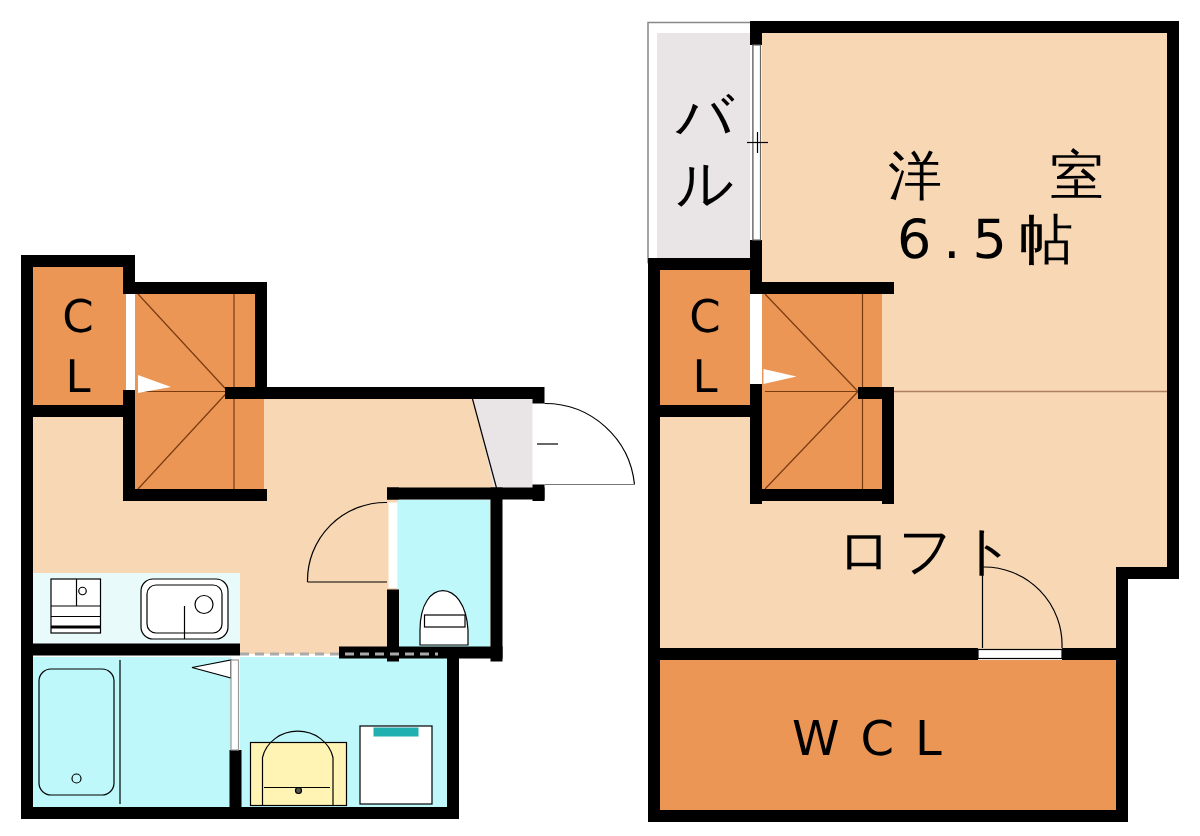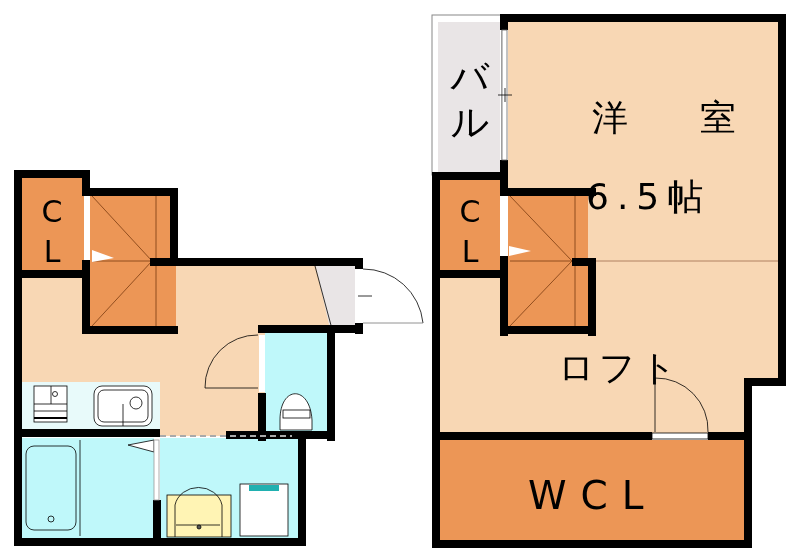--- a/index.html
+++ b/index.html
@@ -3,21 +3,21 @@
 <meta charset="utf-8">
 <style>
   html, body { margin: 0; padding: 0; background: #ffffff; }
   body { width: 800px; height: 557px; position: relative; overflow: hidden; font-family: "DejaVu Sans", sans-serif; }
   svg { position: absolute; left: 0; top: 0; }
   .lbl { position: absolute; color: #000; line-height: 1; white-space: nowrap; }
   .cl { font-size: 30px; text-align: center; width: 40px; }
   .bal { font-size: 38px; text-align: center; width: 60px; line-height: 1.2; }
   .room { font-size: 36px; }
   .loft { font-size: 36px; letter-spacing: 4px; margin-left: 40px; }
-  .wcl { font-size: 39px; letter-spacing: 14px; }
+  .wcl { font-size: 32px; letter-spacing: 14px; }
 </style>
 </head>
 <body>
 
 <svg width="800" height="557" viewBox="0 0 800 557">
 
   <g>
     <rect x="20" y="260" width="312" height="176" fill="#f8d7b4"></rect>
 
     <polygon points="315,263 355,263 355,329 330,329" fill="#e9e5e6"></polygon>
@@ -162,20 +162,20 @@
 </svg>
 
 <div class="lbl cl" style="left:32px; top:197px;">C</div>
 <div class="lbl cl" style="left:32px; top:237px;">L</div>
 
 <div class="lbl bal" style="left:440px; top:55px;">バ</div>
 <div class="lbl bal" style="left:440px; top:100px;">ル</div>
 
 <div class="lbl room" style="left:592px; top:100px;">洋</div>
 <div class="lbl room" style="left:700px; top:100px;">室</div>
-<div class="lbl room" style="left:586px; top:143px; letter-spacing:8px;margin-top:36px;">6.5帖</div>
+<div class="lbl room" style="left:598px; top:143px; letter-spacing:8px;">6.5帖</div>
 
 <div class="lbl cl" style="left:450px; top:197px;">C</div>
 <div class="lbl cl" style="left:450px; top:237px;">L</div>
 
 <div class="lbl loft" style="left:518px; top:350px;">ロフト</div>
 
 <div class="lbl wcl" style="left:528px; top:476px;">WCL</div>
 
 </body></html>

